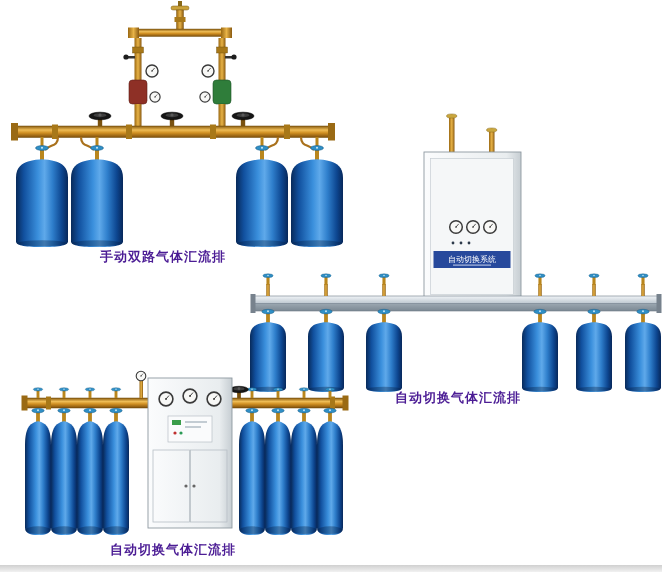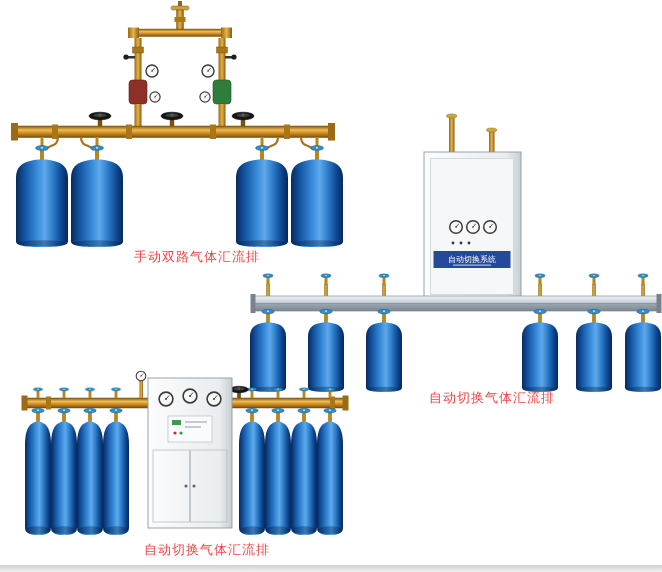--- a/index.html
+++ b/index.html
@@ -4,22 +4,22 @@
 <style>
   * { margin:0; padding:0; box-sizing:border-box; }
   html,body { background:#ffffff; }
   body { font-family:"DejaVu Sans","Liberation Sans",sans-serif; }
   .canvas {
     position:relative; width:662px; height:572px;
     background:#ffffff; overflow:hidden;
   }
   svg.scene { position:absolute; left:0; top:0; display:block; }
   .caption {
-    position:absolute; width:160px; text-align:right;
-    font-size:13px; font-weight:normal; color:#ef4444;
+    position:absolute; width:160px; text-align:left;
+    font-size:13px; font-weight:bold; color:#4c1d95;
     letter-spacing:1px; white-space:nowrap;
   }
   #cap1 { left:100px; top:248px; }
   #cap2 { left:395px; top:389px; }
   #cap3 { left:110px; top:541px; }
   .bottom-rule {
     position:absolute; left:0; top:565px; width:662px; height:7px;
     background:linear-gradient(#d0d0d0,#f1f1f1);
   }
 </style>

